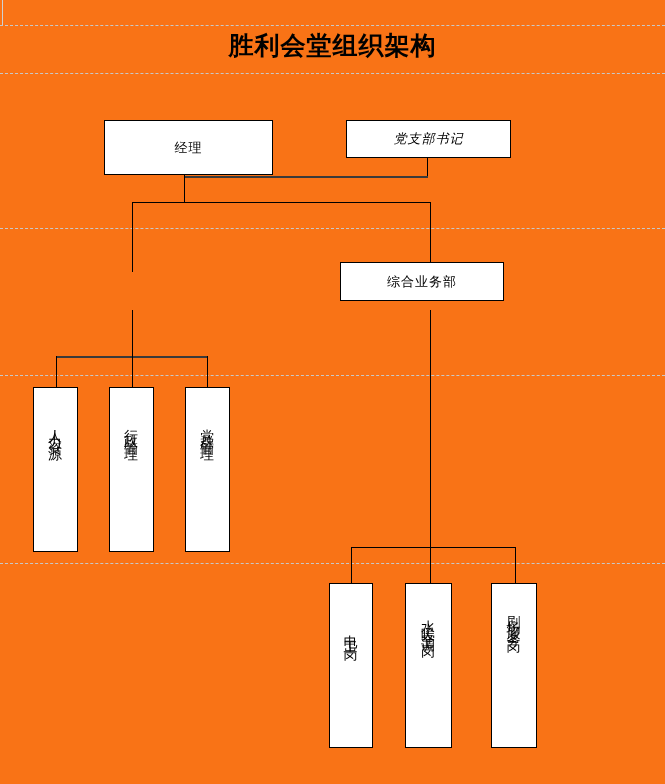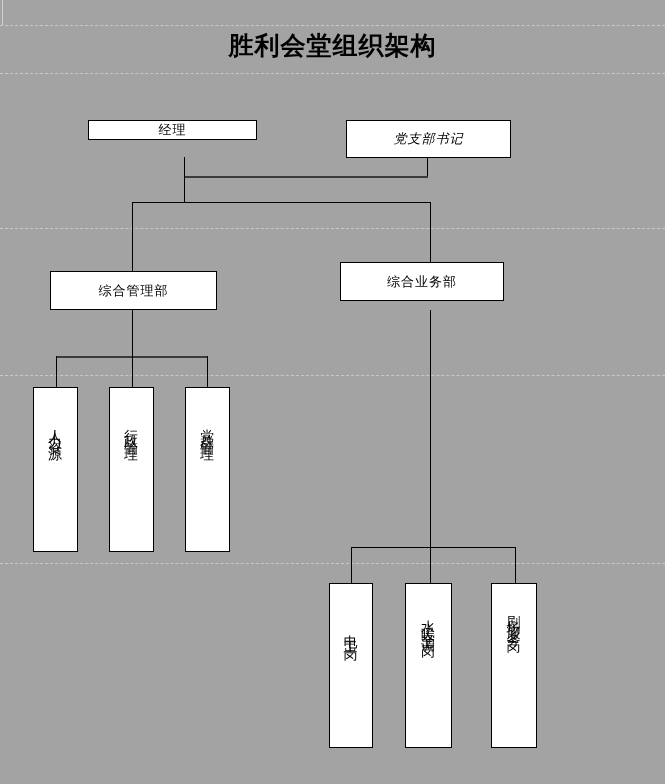--- a/index.html
+++ b/index.html
@@ -8,21 +8,21 @@
     padding: 0;
     background: #ffffff;
   }
   body {
     font-family: "DejaVu Sans", "Liberation Sans", sans-serif;
   }
   #page {
     position: relative;
     width: 665px;
     height: 784px;
-    background: #a3a3a3;
+    background: #f97316;
     overflow: hidden;
   }
 
   
   .guide-h {
     position: absolute;
     left: 0;
     width: 665px;
     height: 0;
     border-top: 1px dashed #c8c8c8;
@@ -123,31 +123,28 @@
   <div class="conn v" style="left:56px; top:356px; height:32px;"></div>
   <div class="conn v" style="left:132px; top:356px; height:32px;"></div>
   <div class="conn v" style="left:207px; top:356px; height:32px;"></div>
 
   <div class="conn v" style="left:430px; top:310px; height:238px;"></div>
   <div class="conn h" style="left:351px; top:547px; width:165px;"></div>
   <div class="conn v" style="left:351px; top:547px; height:37px;"></div>
   <div class="conn v" style="left:430px; top:547px; height:37px;"></div>
   <div class="conn v" style="left:515px; top:547px; height:37px;"></div>
 
-  <div class="node horizontal" style="left:88px; top:120px; width:169px; height:20px;">
+  <div class="node horizontal" style="left:104px; top:120px; width:169px; height:55px;">
     <span>经理</span>
   </div>
 
   <div class="node horizontal" style="left:346px; top:120px; width:165px; height:38px;font-style:italic;">
     <span>党支部书记</span>
   </div>
 
-  <div class="node horizontal" style="left:50px; top:271px; width:167px; height:39px;">
-    <span>综合管理部</span>
-  </div>
 
   <div class="node horizontal" style="left:340px; top:262px; width:164px; height:39px;">
     <span>综合业务部</span>
   </div>
 
   <div class="node vertical" style="left:33px; top:387px; width:45px; height:165px;">
     <span class="vtext" style="margin-top:30px;">人力资源</span>
   </div>
 
   <div class="node vertical" style="left:109px; top:387px; width:45px; height:165px;">

